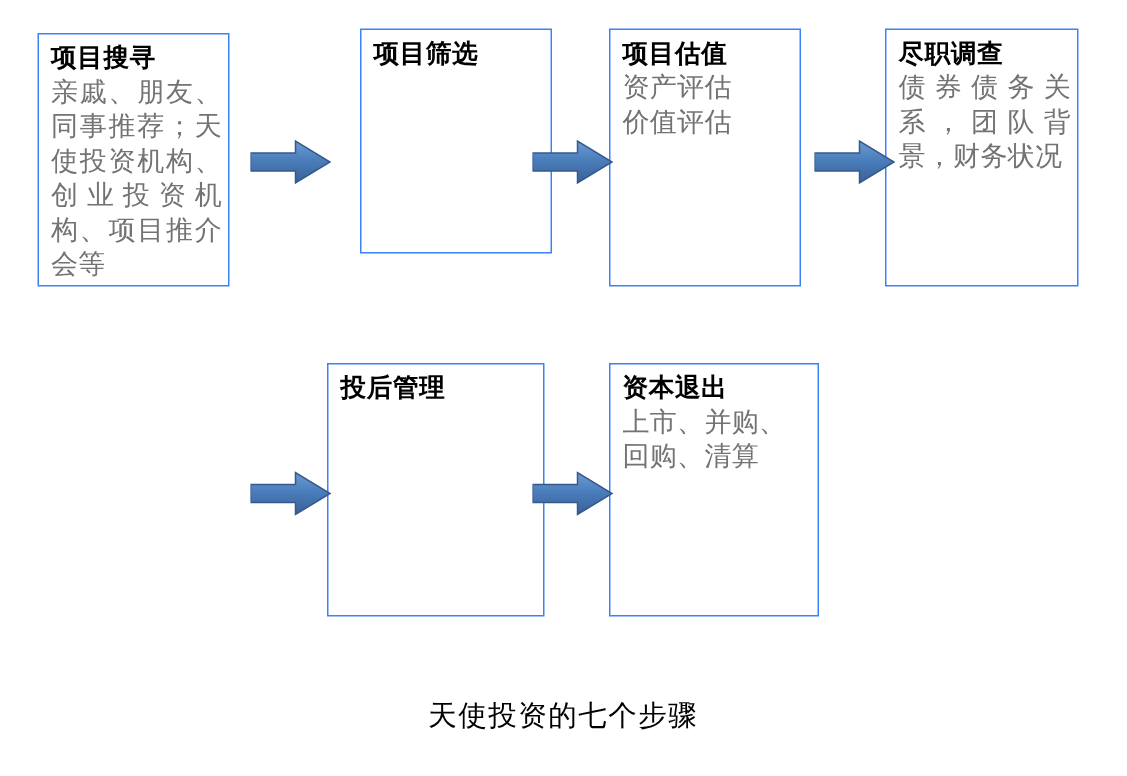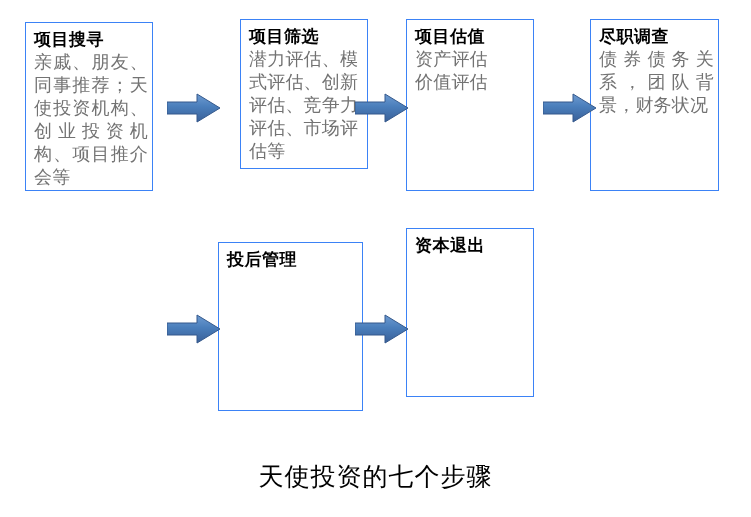--- a/index.html
+++ b/index.html
@@ -55,81 +55,81 @@
 
   
   #node-1 { left: 25px;  top: 22px;  width: 128px; height: 169px; }
   #node-2 { left: 218px; top: 19px;  width: 128px; height: 150px; margin-left: 22px; }
   #node-3 { left: 406px; top: 19px;  width: 128px; height: 172px; }
   #node-4 { left: 590px; top: 19px;  width: 129px; height: 172px; }
 
   
   #node-5 { left: 25px;  top: 242px; width: 128px; height: 188px; }
   #node-6 { left: 218px; top: 242px; width: 145px; height: 169px; }
-  #node-7 { left: 406px; top: 228px; width: 128px; height: 169px; }
+  #node-7 { left: 406px; top: 242px; width: 140px; height: 169px; }
 
   
   .arrow {
     position: absolute;
     width: 54px;
     height: 30px;
   }
   #arrow-1 { left: 167px; top: 93px; }
   #arrow-2 { left: 355px; top: 93px; }
   #arrow-3 { left: 543px; top: 93px; }
   #arrow-4 { left: 167px; top: 314px; }
   #arrow-5 { left: 355px; top: 314px; }
 
   
   .caption {
     position: absolute;
     left: 0;
     top: 460px;
     width: 751px;
     text-align: center;
-    font-size: 25px;
+    font-size: 19px;
     line-height: 34px;
     color: #000000;
     letter-spacing: 1px;
     font-family: "DejaVu Sans", "Liberation Sans", sans-serif;
   }
 </style>
 </head>
 <body>
 
 <div class="canvas">
 
   <div class="node" id="node-1">
     <div class="node-title">项目搜寻</div>
     <div class="node-body justify">亲戚、朋友、同事推荐；天使投资机构、创业投资机构、项目推介会等</div>
   </div>
 
   <div class="node" id="node-2">
     <div class="node-title">项目筛选</div>
-    <div class="node-body">潜力评估、模式评估、创新评估、竞争力评估、市场评估等</div>
   </div>
 
   <div class="node" id="node-3">
     <div class="node-title">项目估值</div>
     <div class="node-body" style="white-space:pre-line;">资产评估
 价值评估</div>
   </div>
 
   <div class="node" id="node-4">
     <div class="node-title">尽职调查</div>
     <div class="node-body justify">债券债务关系，团队背景，财务状况</div>
   </div>
 
 
   <div class="node" id="node-6">
     <div class="node-title">投后管理</div>
   </div>
 
   <div class="node" id="node-7">
     <div class="node-title">资本退出</div>
+    <div class="node-body">上市、并购、回购、清算</div>
   </div>
 
   <svg class="arrow" id="arrow-1" viewBox="0 0 54 30">
     <defs>
       <linearGradient id="agrad" x1="0" y1="0" x2="0" y2="1">
         <stop offset="0%" stop-color="#6E9BD1"></stop>
         <stop offset="45%" stop-color="#4A7EBB"></stop>
         <stop offset="100%" stop-color="#3A6098"></stop>
       </linearGradient>
     </defs>

